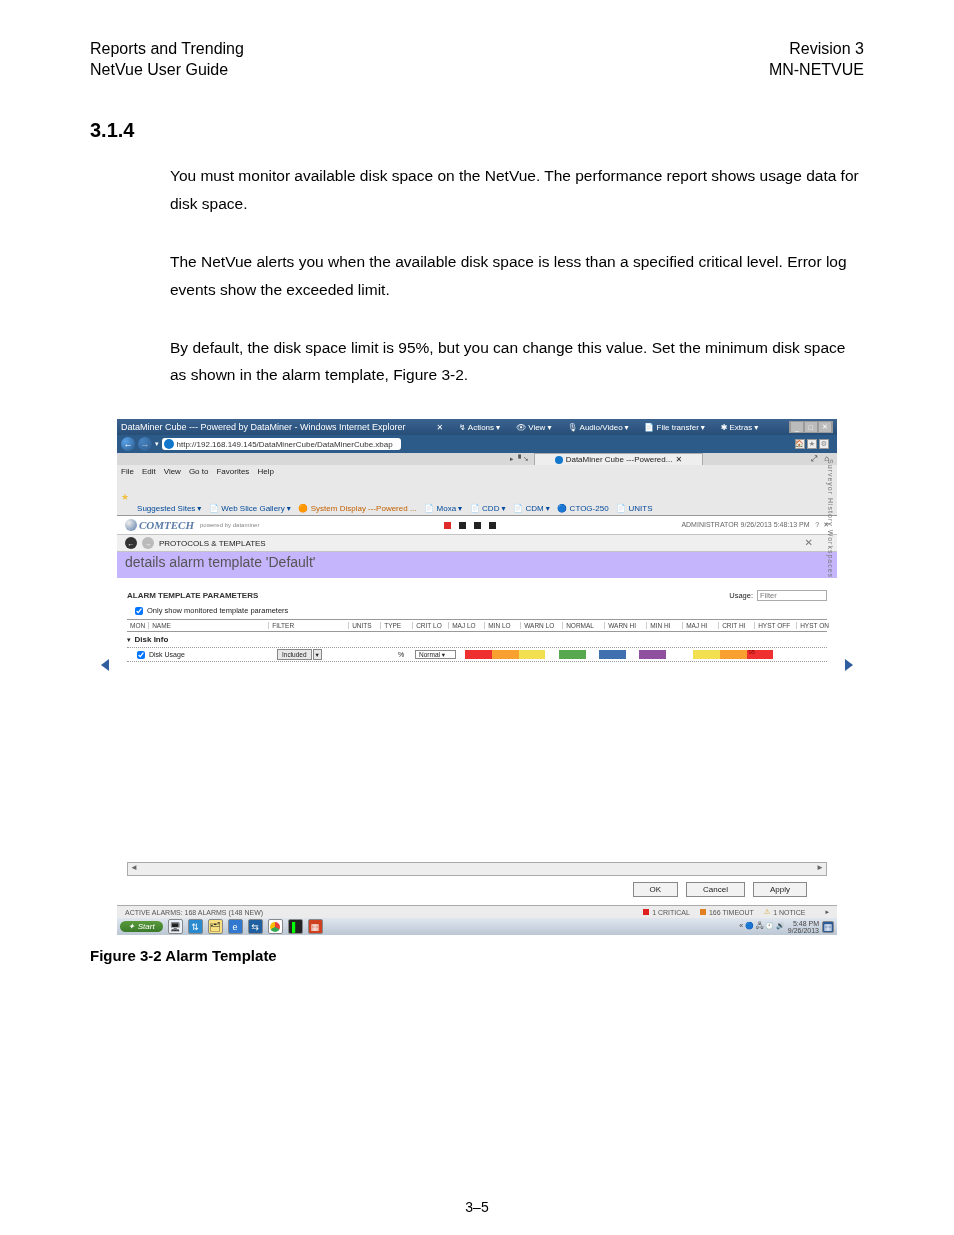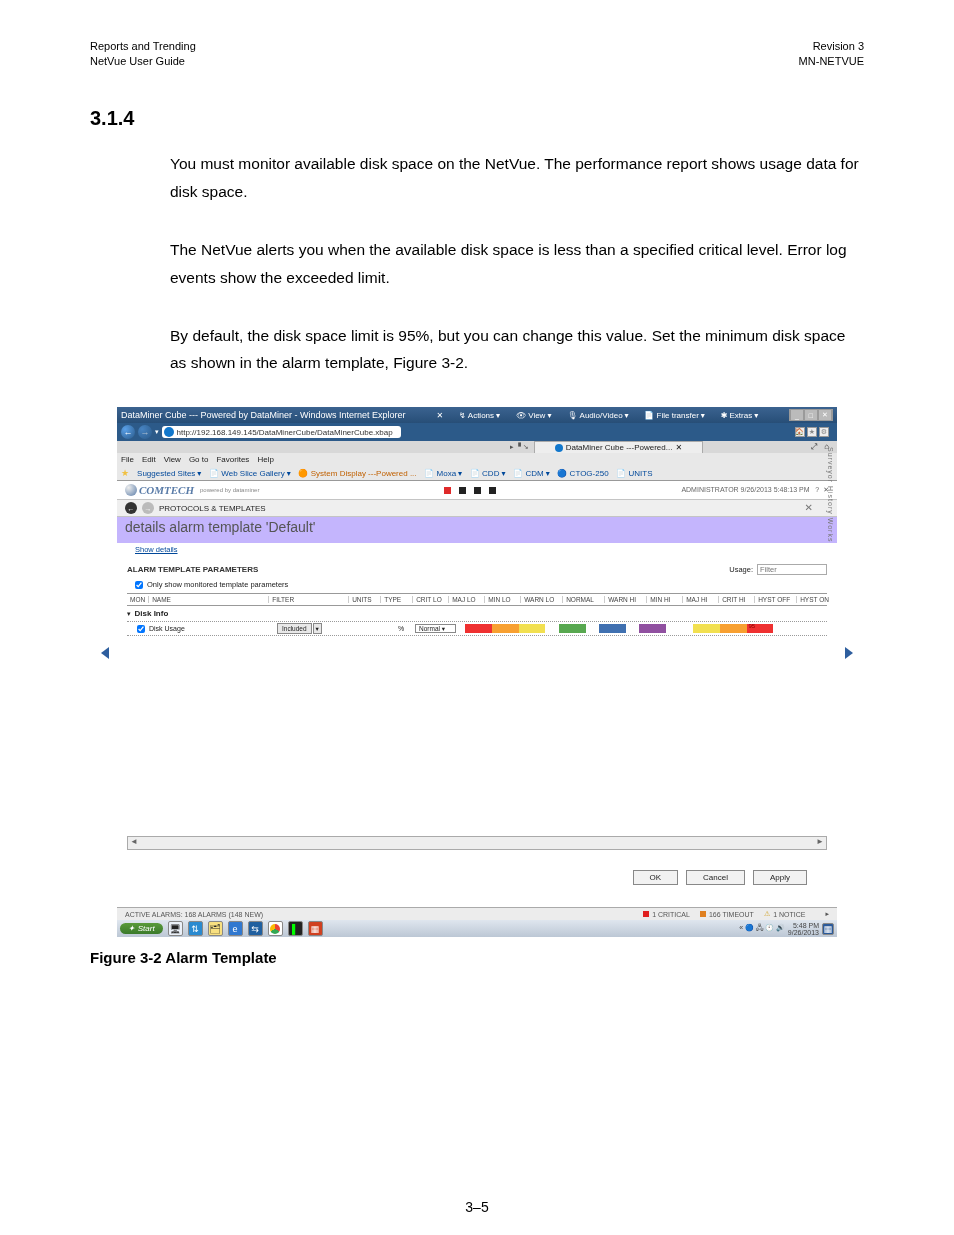--- a/index.html
+++ b/index.html
@@ -1,17 +1,17 @@
 <!DOCTYPE html>
 <html><head>
   <meta charset="utf-8">
   <style>
     * { box-sizing: border-box; margin: 0; padding: 0; }
     body { font-family: Arial, Helvetica, sans-serif; font-size: 14px; color: #000; background: #fff; width: 954px; padding: 40px 90px 40px 90px; }
-    .page-header { display: flex; justify-content: space-between; margin-bottom: 40px; font-size: 11px; }
+    .page-header { display: flex; justify-content: space-between; margin-bottom: 40px; font-size: 16px; }
     .page-header > div { display: flex; flex-direction: column; gap: 3px; }
     .page-header-right { text-align: right; }
     .section-heading { display: flex; gap: 70px; font-size: 20px; font-weight: bold; margin-bottom: 20px; }
     .body-text { margin-left: 80px; margin-bottom: 30px; font-size: 15.5px; line-height: 1.8; }
     .figure-caption { font-weight: bold; font-size: 15px; margin-top: 12px; }
     .screenshot {
       margin: 20px auto 0 auto;
       width: 720px;
       position: relative;
       font-size: 8px;
@@ -47,21 +47,21 @@
     .addr-bar { background:#fff; color:#333; border-radius:3px; padding:1px 8px 1px 2px; display:inline-flex; align-items:center; gap:3px; font-size:8px;}
     .nav-btn { width:14px; height:14px; border-radius:50%; background: radial-gradient(circle at 30% 30%, #5aa0e8, #2a5a8a); display:inline-flex; align-items:center; justify-content:center; color:#fff; font-size:9px; }
     .tab-row { background:#d8d8d8; display:flex; font-size:8px; align-items:center;}
     .tab { background:#eee; border:1px solid #aaa; border-bottom:none; padding:1px 20px; margin-left:2px; display:flex; align-items:center; gap:3px;}
     .tab-spacer { flex:1;}
     .tab-right { padding:1px 4px; font-size:8px; color:#888;}
     .sq-btn { width:10px; height:10px; border:1px solid #999; background:#eee; display:inline-flex; align-items:center; justify-content:center; font-size:7px;}
     .ie-menubar { background:#e8e8e8; padding:2px 4px; font-size:8px; display:flex; gap:8px; color:#222;}
     .ie-favbar { background:#e8e8e8; border-bottom:1px solid #999; padding:2px 4px; font-size:8px; display:flex; gap:8px; align-items:center; color:#222;}
     .ie-favbar .star { color:#f0c040; font-size:9px; }
-    .ie-favbar .fav-item { color:#00489a; display:inline-flex; gap:2px; align-items:center;}
+    .ie-favbar .fav-item { color:#00489a; display:inline-flex; gap:2px; align-items:center;margin-top:24px;}
     .app-topbar { background:#fff; border-bottom:1px solid #c4c4c4; padding:3px 8px; display:flex; align-items:center; justify-content:space-between;}
     .logo-area { display:flex; align-items:center; gap:6px; }
     .logo { font-family: Georgia, serif; font-style: italic; font-weight: bold; font-size: 11px; color:#5a7ca8; display:inline-flex; align-items:center; gap:2px;}
     .logo-circle { width:12px; height:12px; border-radius:50%; background: radial-gradient(circle at 30% 30%, #eee, #5a7ca8); display:inline-block;}
     .logo-sub { font-size:6px; color:#888;}
     .dots { display:flex; gap:8px; justify-content:center; flex:1;}
     .dot { width:7px; height:7px; }
     .dot.red { background:#df2a2a; }
     .dot.black { background:#222; }
     .admin-text { font-size:7px; color:#666; }
@@ -101,21 +101,21 @@
     .tseg.red { background:#ef3030;}
     .tseg.orange { background:#f8a030;}
     .tseg.yellow { background:#f2e050;}
     .tseg.green { background:#58a850;}
     .tseg.blue { background:#4070b0;}
     .tseg.purple { background:#9050a0;}
     .tseg.white { background:#fff;}
     .scrollbar-horiz { height:14px; background:#eee; border:1px solid #aaa; margin-top:200px; position:relative;}
     .scrollbar-horiz::before { content:"◄"; position:absolute; left:2px; top:0; font-size:8px; color:#666;}
     .scrollbar-horiz::after { content:"►"; position:absolute; right:2px; top:0; font-size:8px; color:#666;}
-    .button-row { display:flex; justify-content:flex-end; gap:8px; padding:20px 20px;}
+    .button-row { display:flex; justify-content:flex-end; gap:8px; padding:6px 20px;}
     .btn { border:1px solid #888; background:#f2f2f2; padding:2px 16px; font-size:8px;}
     .status-bar { background:#ececec; border-top:1px solid #aaa; padding:2px 8px; display:flex; justify-content:space-between; align-items:center; font-size:7px; color:#555;}
     .status-right { display:flex; gap:10px; align-items:center;}
     .status-badge { display:inline-flex; gap:3px; align-items:center;}
     .status-sq { width:6px; height:6px;}
     .taskbar { background: linear-gradient(#dfe6ee, #bcc7d5); display:flex; align-items:center; padding:1px 3px; gap:5px; font-size:8px;}
     .start-btn { background: linear-gradient(#5a9a3a, #3a7a2a); color:#fff; border-radius:10px; padding:1px 8px; display:inline-flex; align-items:center; gap:3px; font-size:8px; font-style:italic;}
     .taskbar-icon { width:15px; height:15px; border:1px solid #888; border-radius:2px; display:inline-flex; align-items:center; justify-content:center; font-size:9px; background:#eaf0f8;}
     .taskbar-spacer { flex:1;}
     .tray { display:flex; gap:3px; align-items:center; font-size:7px; color:#444;}
@@ -237,21 +237,20 @@
     <span class="circle-btn">←</span>
     <span class="circle-btn" style="background:#bbb;">→</span>
     <span>PROTOCOLS &amp; TEMPLATES</span>
     <span class="close-x">✕</span>
   </div>
   <div class="details-title">details alarm template 'Default'</div>
 
   <span class="right-tabs">Surveyor   History   Workspaces</span>
 
   <div class="content">
-    <div><span class="link-small">Show details</span></div>
 
     <div class="param-header">
       <span class="section-label">ALARM TEMPLATE PARAMETERS</span>
       <span class="filter-box">
         <span>Usage:</span>
         <input class="filter-input" placeholder="Filter" style="">
       </span>
     </div>
 
     <div class="check-row">

